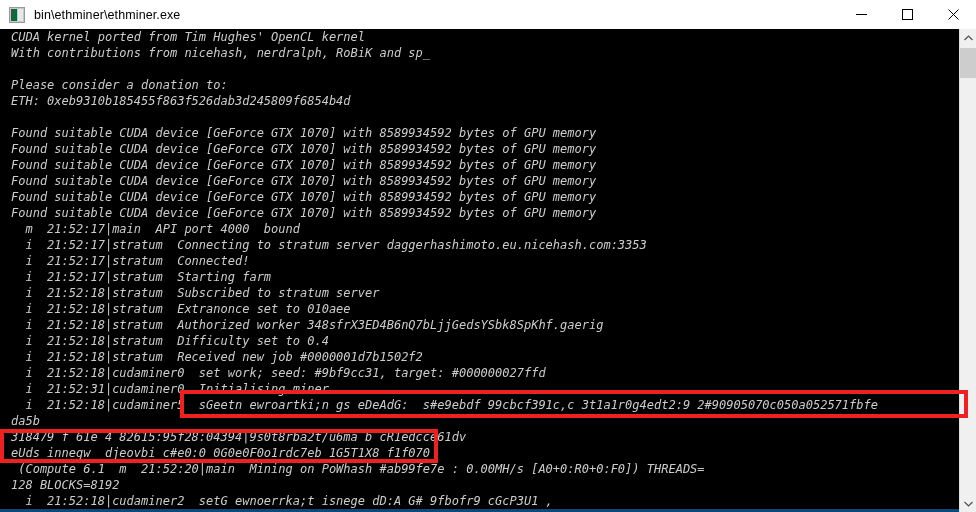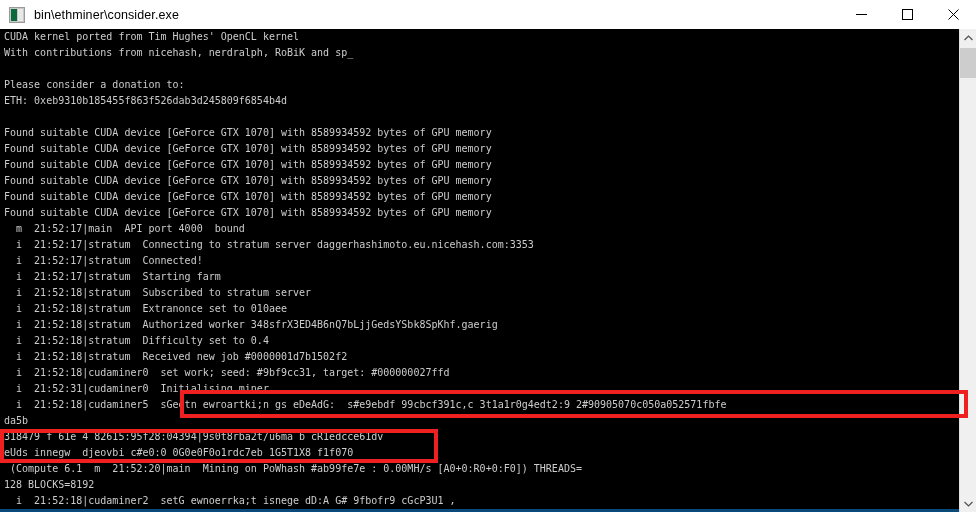--- a/index.html
+++ b/index.html
@@ -86,27 +86,28 @@
     background: #000000;
     overflow: hidden;
     box-sizing: border-box;
   }
   #term-lines {
     position: absolute;
     left: 0;
     top: 0;
     width: 959px;
     font-family: "DejaVu Sans Mono", "Liberation Mono", monospace;
-    font-size: 10px;
+    font-size: 12px;
     line-height: 16px;
     color: #cccccc;
     white-space: pre;
     letter-spacing: 0px;
-    padding-left: 4px;
-    box-sizing: border-box;
+    padding-left: 11px;
+    box-sizing: border-box;
+    font-style: italic;
   }
   .tline {
     height: 16px;
     white-space: pre;
     overflow: visible;
   }
   
   #scrollbar {
     position: absolute;
     right: 0;
@@ -156,21 +157,21 @@
     background: #0a4a7a;
   }
 </style>
 </head>
 <body>
 
 <div id="window">
 
   <div id="titlebar">
     <div id="app-icon"></div>
-    <div id="title-text">bin\ethminer\consider.exe</div>
+    <div id="title-text">bin\ethminer\ethminer.exe</div>
     <div id="win-controls">
       <div class="winbtn">
         <svg width="11" height="11" viewBox="0 0 11 11">
           <line x1="0" y1="5.5" x2="11" y2="5.5" stroke="#000" stroke-width="1"></line>
         </svg>
       </div>
       <div class="winbtn">
         <svg width="11" height="11" viewBox="0 0 11 11">
           <rect x="0.5" y="0.5" width="10" height="10" fill="none" stroke="#000" stroke-width="1"></rect>
         </svg>

